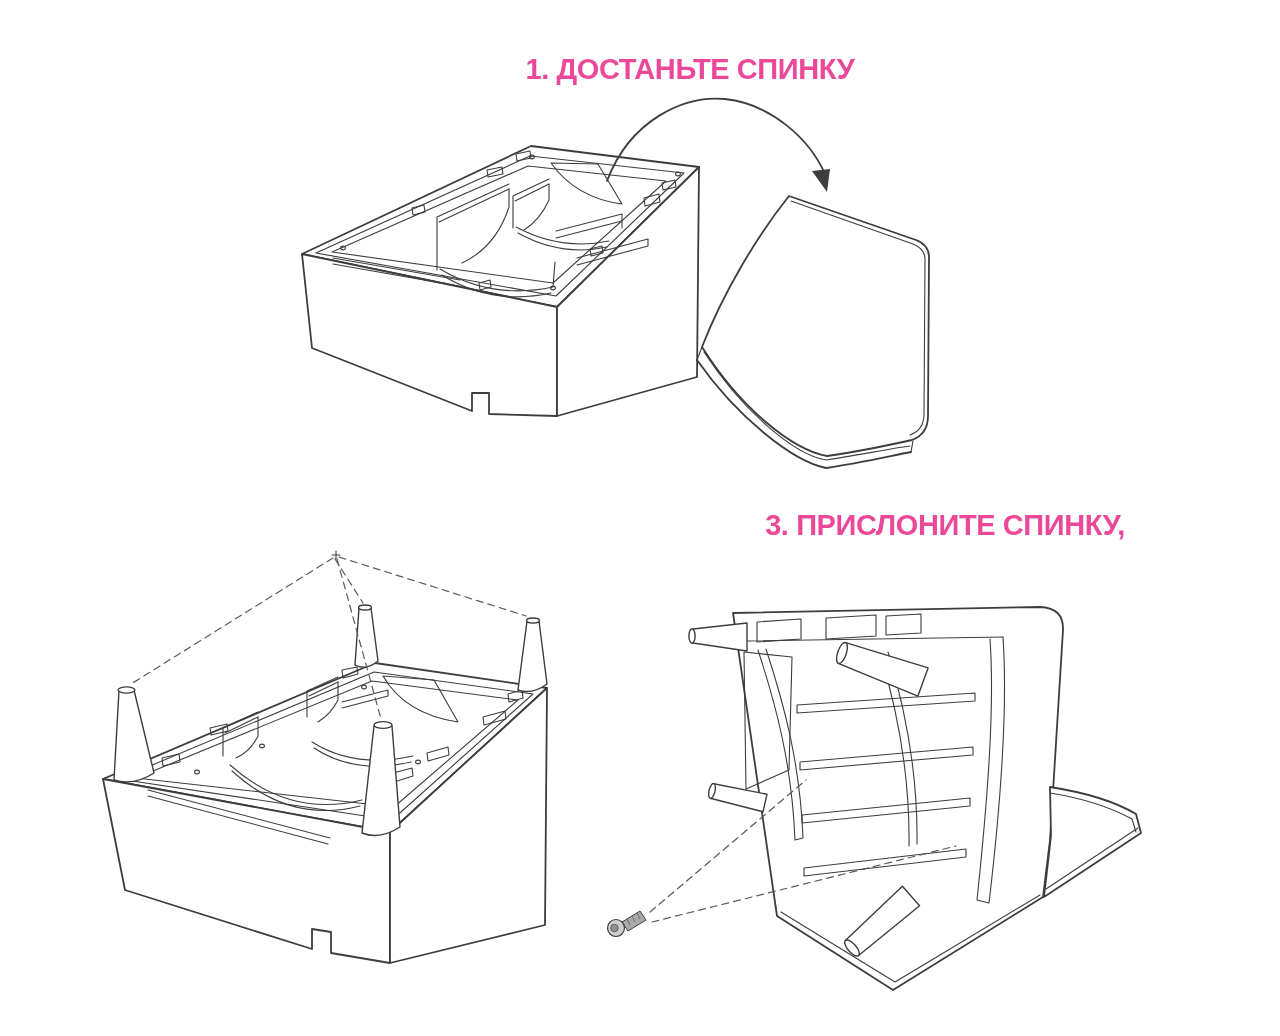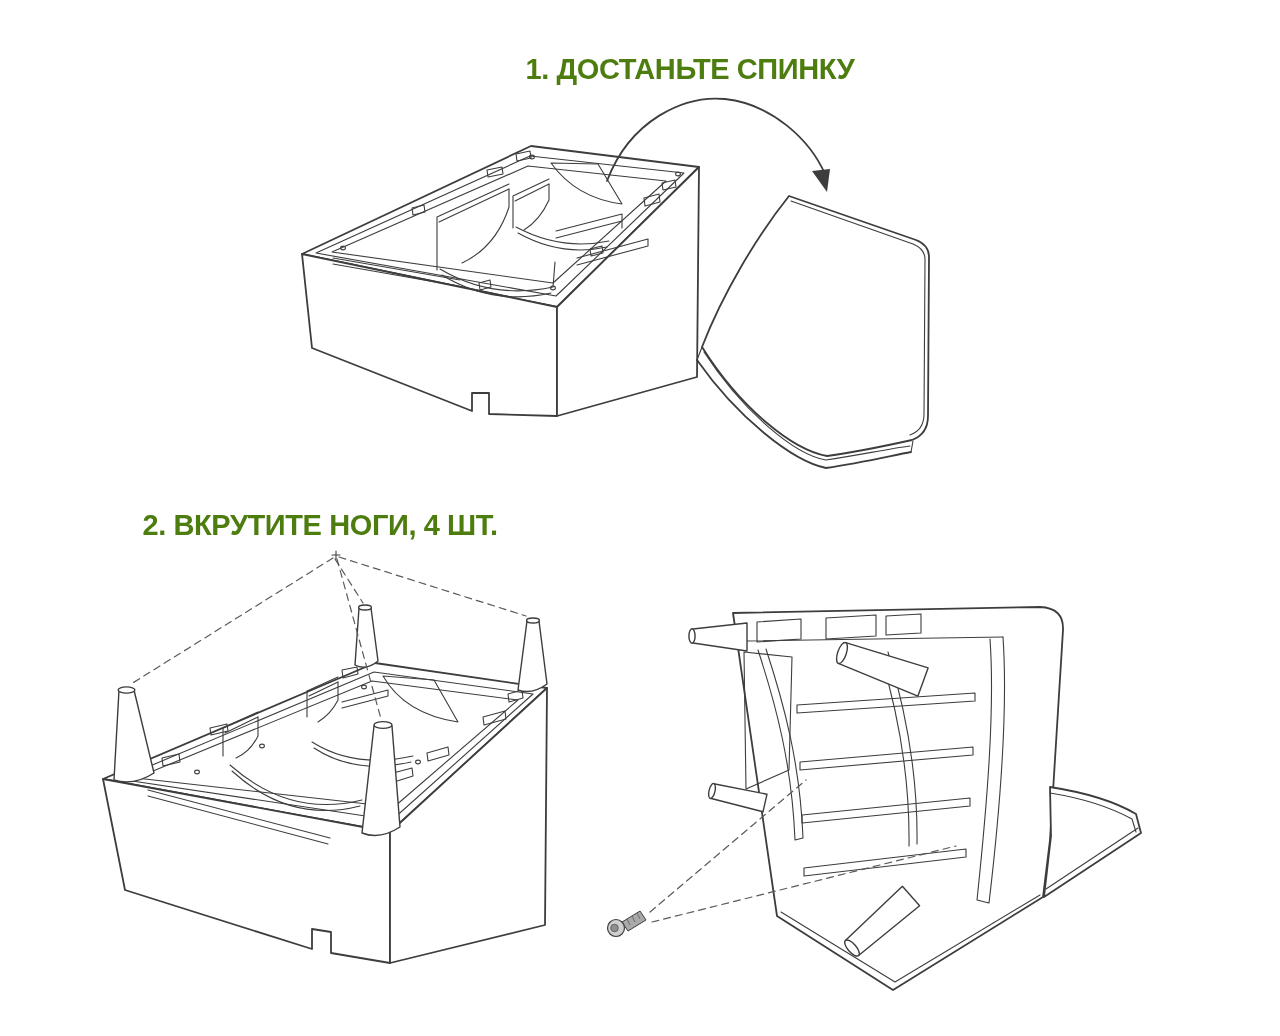--- a/index.html
+++ b/index.html
@@ -1,19 +1,19 @@
 <!DOCTYPE html>
 <html><head>
 <meta charset="utf-8">
 <style>
   html,body{margin:0;padding:0;background:#ffffff;}
   .sheet{position:relative;width:1280px;height:1036px;background:#ffffff;overflow:hidden;
          font-family:"Liberation Sans","DejaVu Sans",sans-serif;}
   .step-title{position:absolute;text-align:center;font-weight:700;font-size:29px;
-              letter-spacing:-0.4px;color:#4d7c0f;line-height:38px;white-space:nowrap;}
+              letter-spacing:-0.4px;color:#ec4899;line-height:38px;white-space:nowrap;}
   .illus{position:absolute;}
   svg{display:block;}
   .ln{fill:none;stroke:#3d3d3d;stroke-width:1.8;stroke-linejoin:round;stroke-linecap:round;}
   .lnF{fill:#ffffff;stroke:#3d3d3d;stroke-width:1.8;stroke-linejoin:round;}
   .th{fill:none;stroke:#3d3d3d;stroke-width:1.1;stroke-linejoin:round;stroke-linecap:round;}
   .thF{fill:#ffffff;stroke:#3d3d3d;stroke-width:1.4;stroke-linejoin:round;}
   .dash{fill:none;stroke:#5a5a5a;stroke-width:1.2;stroke-dasharray:7 5;stroke-linecap:round;}
   .fillDark{fill:#3d3d3d;stroke:none;}
 </style>
 </head>
@@ -69,23 +69,20 @@
                              C885,446 856,452 827,456 C793,450 741,409 702,347
                              C723,293 757,236 789,196 Z"></path>
         <path class="th" d="M791,201 L913,244 Q925,249 925,259 L924,414 Q924,430 910,435"></path>
         <path class="ln" d="M697,360 C737,417 792,461 826,468 C860,463 890,456 911,452"></path>
         <path class="th" d="M702,347 L697,360 M913,441 L911,452"></path>
         <path class="th" d="M704,352 C743,412 795,455 826,460 C859,455 888,449 910,446"></path>
       </g>
     </svg>
   </div>
 
-  <div class="step-title" style="left:20px;top:506px;width:600px;">
-    <span>2. ВКРУТИТЕ НОГИ, 4 ШТ.</span>
-  </div>
 
   <div class="illus" style="left:85px;top:545px;">
     <svg width="480" height="450" viewBox="85 545 480 450">
 
       <g>
         <path class="lnF" d="M103,779 L375,663 L547,688 L390,832 Z"></path>
         <path class="lnF" d="M103,779 L390,832 L390,963 L331,953 L331,932 L312,929 L312,949 L125,890 Z"></path>
         <path class="lnF" d="M390,832 L547,688 L545,925 L390,963 Z"></path>
         <path class="th" d="M119,779 L374,672 L533,694 L392,820 Z"></path>
         <path class="th" d="M136,778 L372,681 L518,700 L394,807 Z"></path>
@@ -135,21 +132,21 @@
         <path class="dash" d="M333,558 L131,684"></path>
         <path class="dash" d="M335,559 L363,603"></path>
         <path class="dash" d="M337,559 L381,719"></path>
         <path class="dash" d="M339,557 L526,616"></path>
         <path class="th" d="M336,551 L336,559 M332,555 L340,555"></path>
       </g>
     </svg>
   </div>
 
   <div class="step-title" style="left:645px;top:506px;width:600px;">
-    <br>
+    <span>3. ПРИСЛОНИТЕ СПИНКУ,</span><br>
   </div>
 
   <div class="illus" style="left:595px;top:585px;">
     <svg width="560" height="410" viewBox="595 585 560 410">
 
       <g>
         <path class="lnF" d="M733,613 L1040,607 Q1064,608 1063,630 L1050,840 L1043,897 L893,990 L777,916 Z"></path>
         <path class="th" d="M746,641 L1003,637"></path>
         <path class="th" d="M757,622 L801,619 L801,639 L757,642 Z M826,618 L876,615 L876,636 L826,639 Z
                              M886,616 L921,614 L921,633 L886,635 Z"></path>

